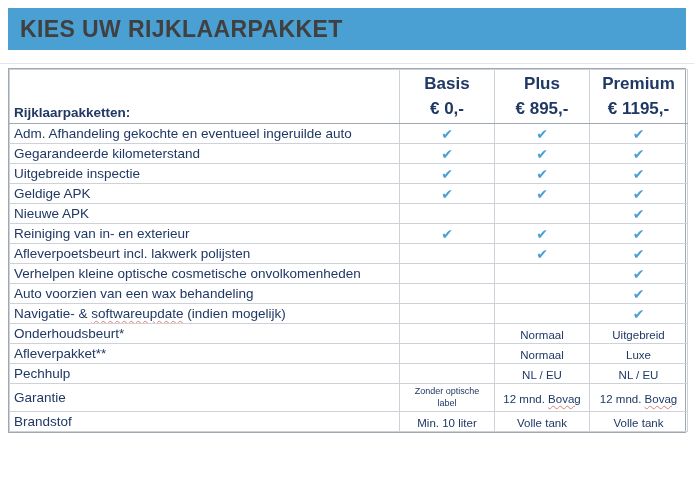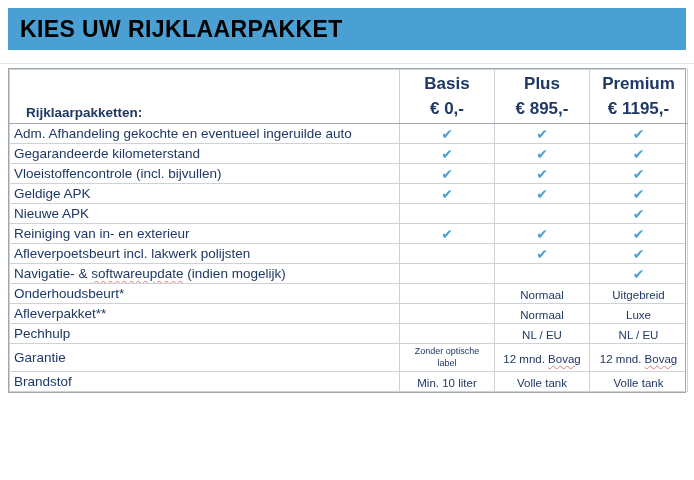--- a/index.html
+++ b/index.html
@@ -13,21 +13,21 @@
   }
   .banner {
     position: absolute;
     left: 8px; top: 8px;
     width: 678px; height: 42px;
     background: var(--accent, #4a9fd3);
     display: flex; align-items: center;
     padding-left: 12px;
   }
   .banner .title-text {
-    color: #000000;
+    color: #404040;
     font-weight: 800;
     font-size: 23px;
     letter-spacing: 0.4px;
   }
   .page-divider {
     position: absolute;
     left: 0; top: 63px;
     width: 694px; height: 1px;
     background: var(--divider, #e3e5e7);
   }
@@ -40,21 +40,21 @@
   table {
     width: 100%;
     border-collapse: collapse;
     table-layout: fixed;
   }
   th, td { border: 1px solid var(--border-light, #ccd2d8); }
   thead th { height: 43px; border-bottom: 1px solid var(--border-dark, #9fa8b0); }
   .label-head {
     text-align: left;
     vertical-align: bottom;
-    padding: 0 0 3px 16px;
+    padding: 0 0 3px 4px;
     font-size: 13.5px;
     font-weight: bold;
   }
   .plan-head {
     text-align: center;
     vertical-align: middle;
     font-weight: bold;
     font-size: 17px;
     line-height: 1.45;
     padding: 2px 0;
@@ -131,21 +131,21 @@
           <td class="val"><span class="check">✔</span></td>
           <td class="val"><span class="check">✔</span></td>
         </tr>
         <tr>
           <td class="feature"><span>Gegarandeerde kilometerstand</span></td>
           <td class="val"><span class="check">✔</span></td>
           <td class="val"><span class="check">✔</span></td>
           <td class="val"><span class="check">✔</span></td>
         </tr>
         <tr>
-          <td class="feature"><span>Vloeistoffencontrole (incl. bijvullen)</span></td>
+          <td class="feature"><span>Uitgebreide inspectie</span></td>
           <td class="val"><span class="check">✔</span></td>
           <td class="val"><span class="check">✔</span></td>
           <td class="val"><span class="check">✔</span></td>
         </tr>
         <tr>
           <td class="feature"><span>Geldige APK</span></td>
           <td class="val"><span class="check">✔</span></td>
           <td class="val"><span class="check">✔</span></td>
           <td class="val"><span class="check">✔</span></td>
         </tr>
@@ -158,20 +158,32 @@
         <tr>
           <td class="feature"><span>Reiniging van in- en exterieur</span></td>
           <td class="val"><span class="check">✔</span></td>
           <td class="val"><span class="check">✔</span></td>
           <td class="val"><span class="check">✔</span></td>
         </tr>
         <tr>
           <td class="feature"><span>Afleverpoetsbeurt incl. lakwerk polijsten</span></td>
           <td class="val"></td>
           <td class="val"><span class="check">✔</span></td>
+          <td class="val"><span class="check">✔</span></td>
+        </tr>
+        <tr>
+          <td class="feature"><span>Verhelpen kleine optische cosmetische onvolkomenheden</span></td>
+          <td class="val"></td>
+          <td class="val"></td>
+          <td class="val"><span class="check">✔</span></td>
+        </tr>
+        <tr>
+          <td class="feature"><span>Auto voorzien van een wax behandeling</span></td>
+          <td class="val"></td>
+          <td class="val"></td>
           <td class="val"><span class="check">✔</span></td>
         </tr>
         <tr>
           <td class="feature"><span>Navigatie- &amp; </span><span class="wavy">softwareupdate</span><span> (indien mogelijk)</span></td>
           <td class="val"></td>
           <td class="val"></td>
           <td class="val"><span class="check">✔</span></td>
         </tr>
         <tr>
           <td class="feature"><span>Onderhoudsbeurt*</span></td>

